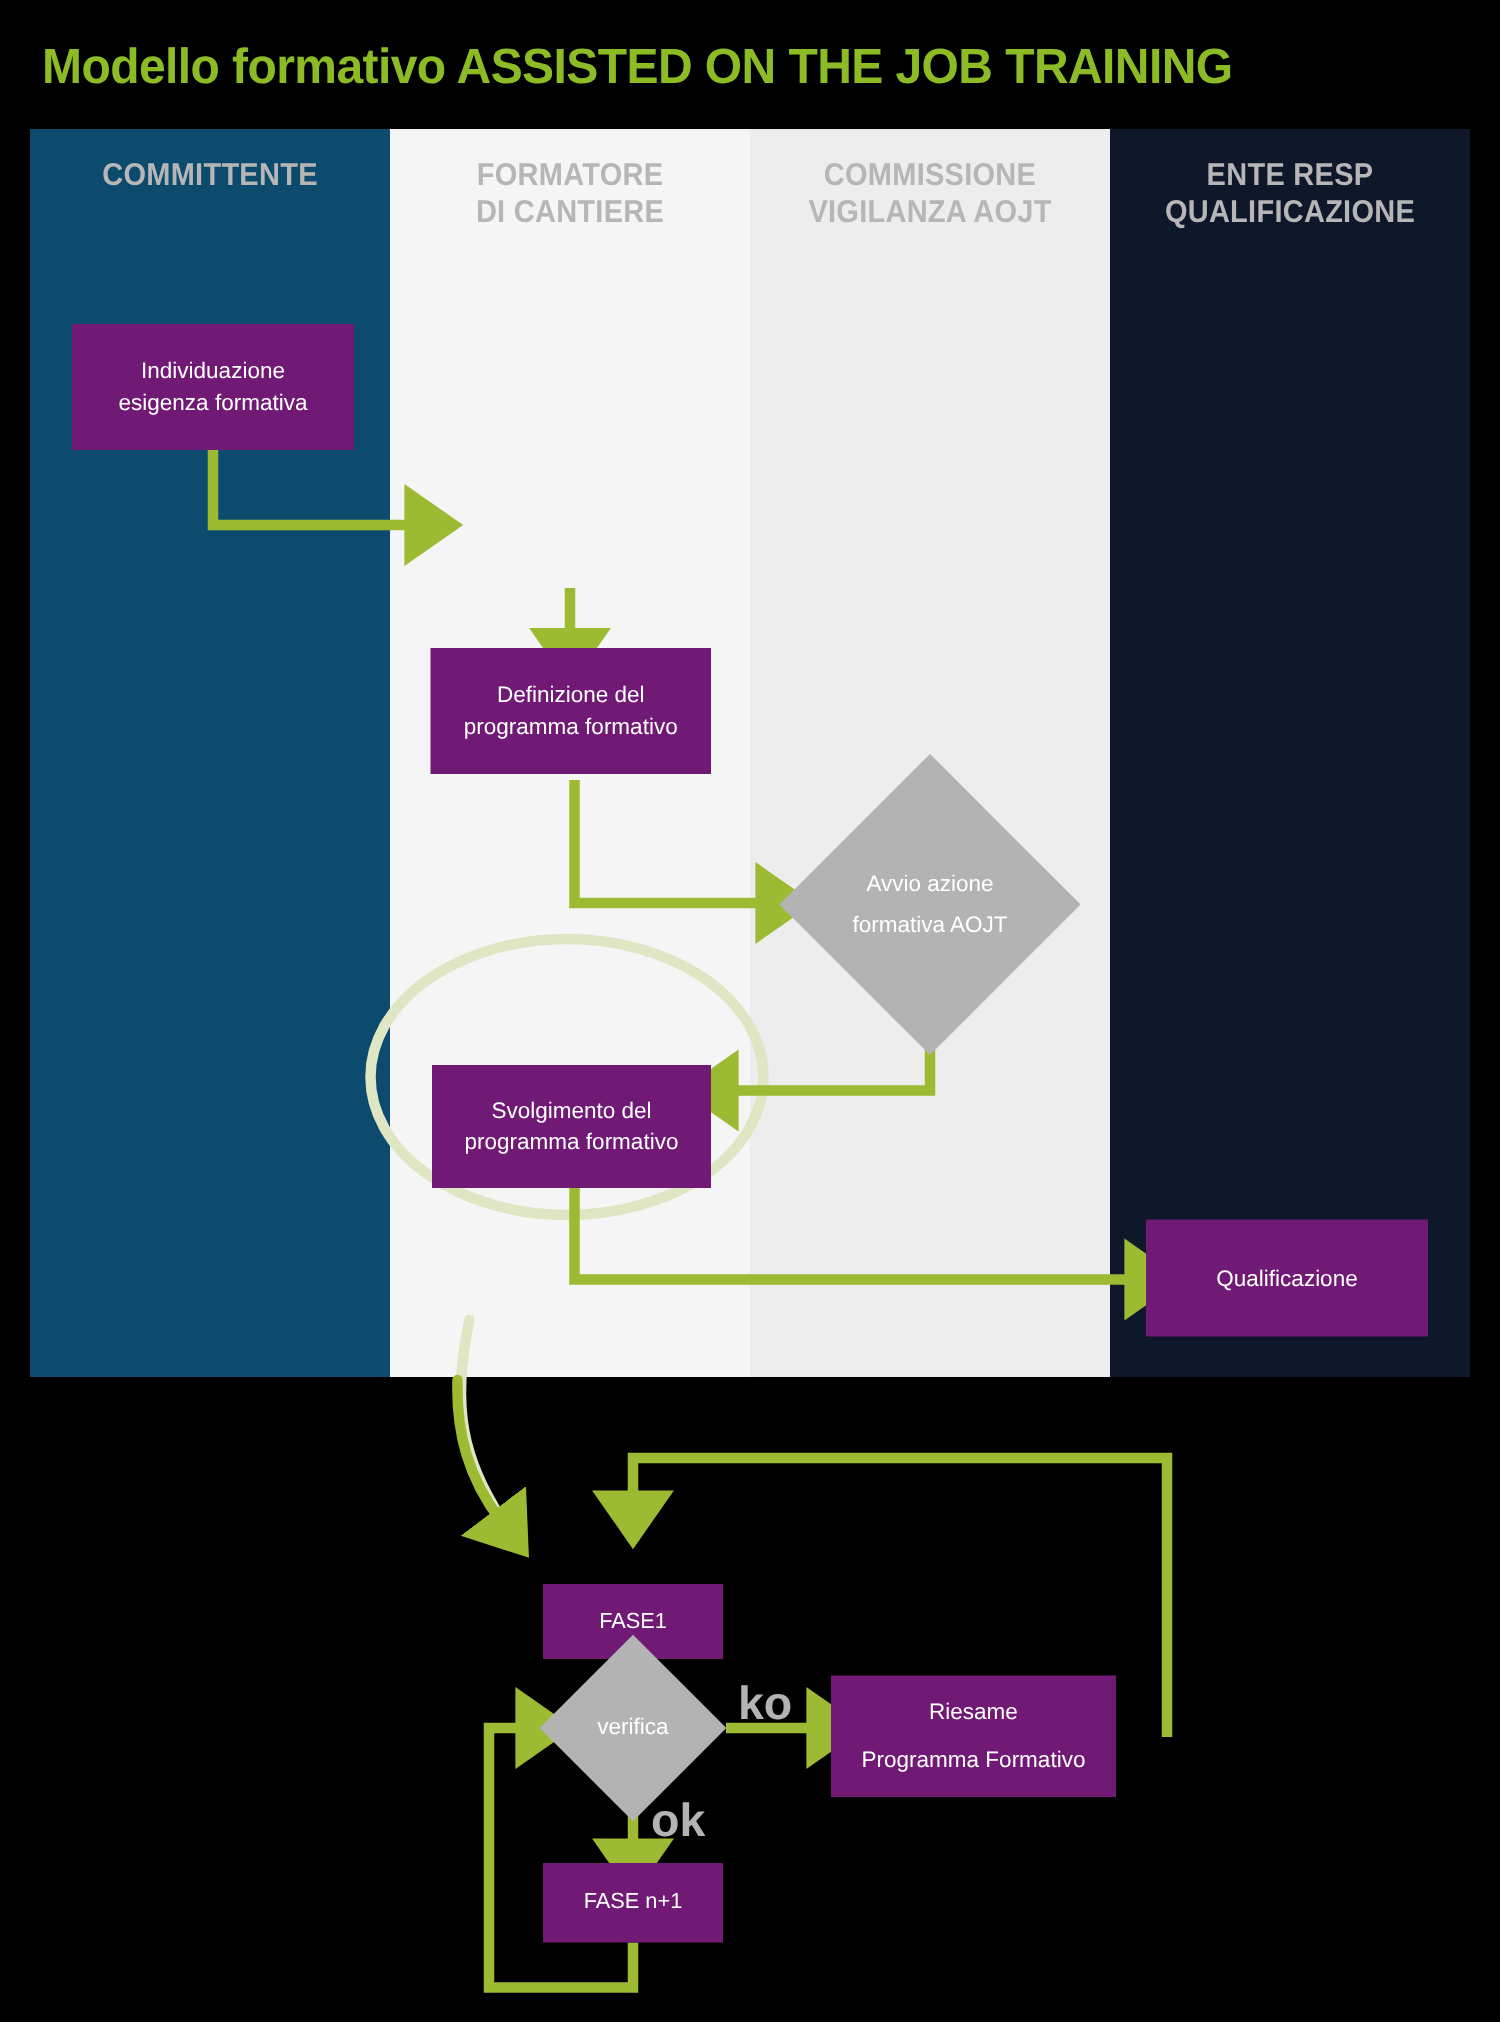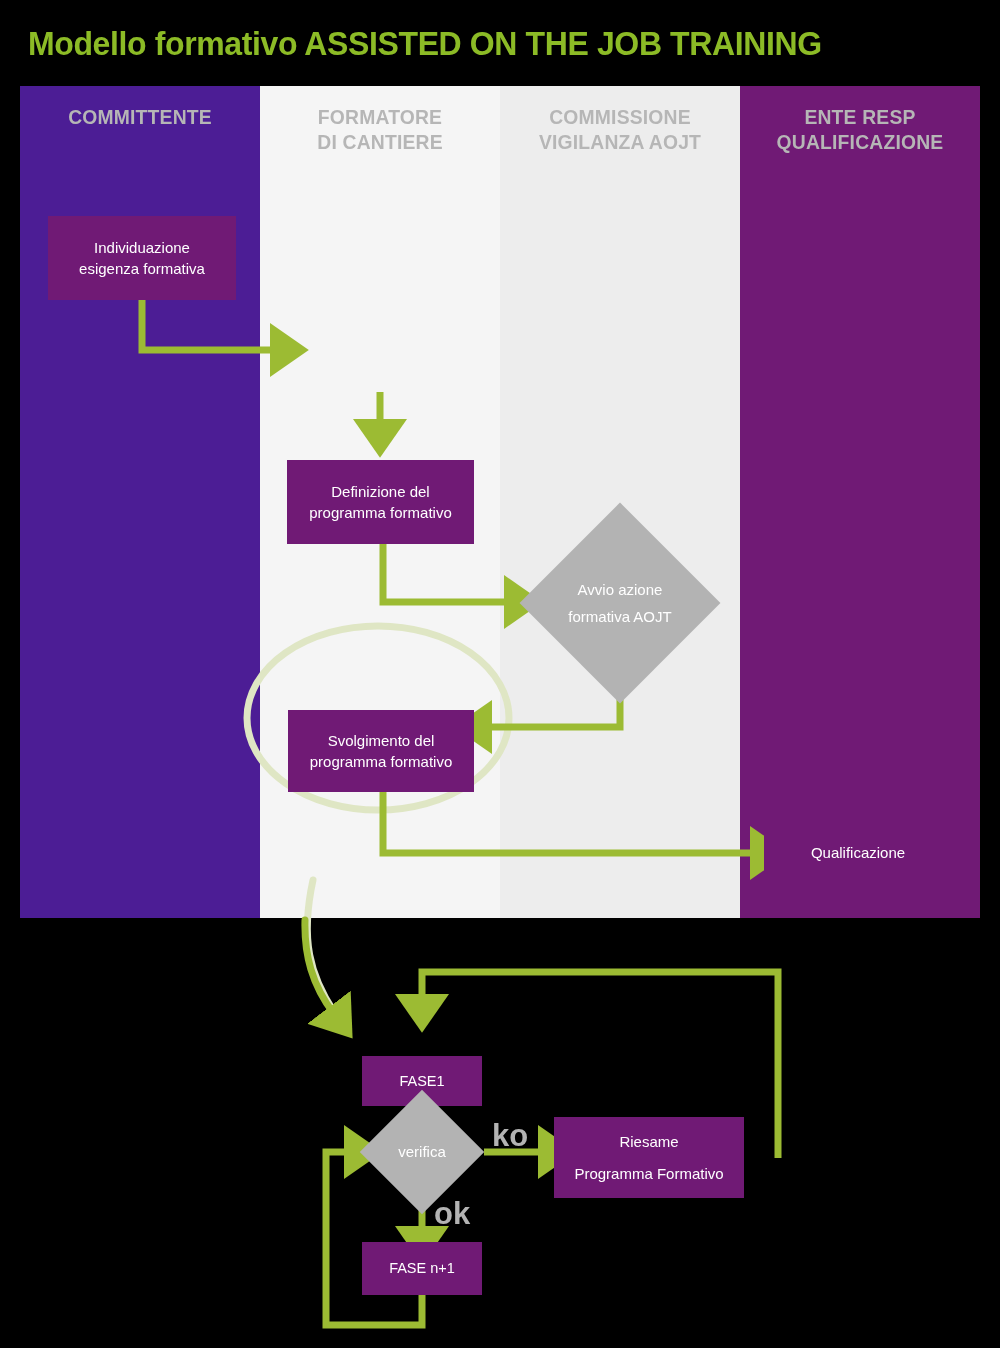--- a/index.html
+++ b/index.html
@@ -31,24 +31,24 @@
   .board {
     position: absolute;
     left: 20px; top: 86px;
     width: 960px; height: 832px;
   }
   .lane {
     position: absolute;
     top: 0; height: 832px;
     width: 240px;
   }
-  .lane.l0 { left: 0;   background: #4c1d95; }
+  .lane.l0 { left: 0;   background: #0c4a6e; }
   .lane.l1 { left: 240px; background: #f5f5f5; }
   .lane.l2 { left: 480px; background: #ededed; }
-  .lane.l3 { left: 720px; background: #701a75; }
+  .lane.l3 { left: 720px; background: #0f172a; }
   .lane-title {
     position: absolute;
     top: 18px; left: 0; width: 240px;
     text-align: center;
     color: #b6b6b6;
     font-size: 21px;
     font-weight: bold;
     line-height: 25px;
     letter-spacing: 0.2px;
     font-family: "Liberation Sans Narrow", "Liberation Sans", sans-serif;
@@ -158,21 +158,21 @@
 
     <path d="M 422 1200 L 422 1234" fill="none" stroke="#9cbb33" stroke-width="7" marker-end="url(#ah)"></path>
 
     <path d="M 422 1295 L 422 1325 L 326 1325 L 326 1152 L 352 1152" fill="none" stroke="#9cbb33" stroke-width="7" marker-end="url(#ah)"></path>
   </svg>
 
   <div class="node" style="left:48px; top:216px; width:188px; height:84px;">Individuazione
 esigenza formativa</div>
 
 
-  <div class="node" style="left:287px; top:460px; width:187px; height:84px;">Definizione del
+  <div class="node" style="left:287px; top:432px; width:187px; height:84px;">Definizione del
 programma formativo</div>
 
   <div class="diamond-wrap" style="left:549px; top:532px; width:142px; height:142px;">
     <div class="dshape"></div>
     <div class="dlabel" style="left:-30px; width:202px;">Avvio azione
 formativa AOJT</div>
   </div>
 
   <div class="node" style="left:288px; top:710px; width:186px; height:82px;">Svolgimento del
 programma formativo</div>

